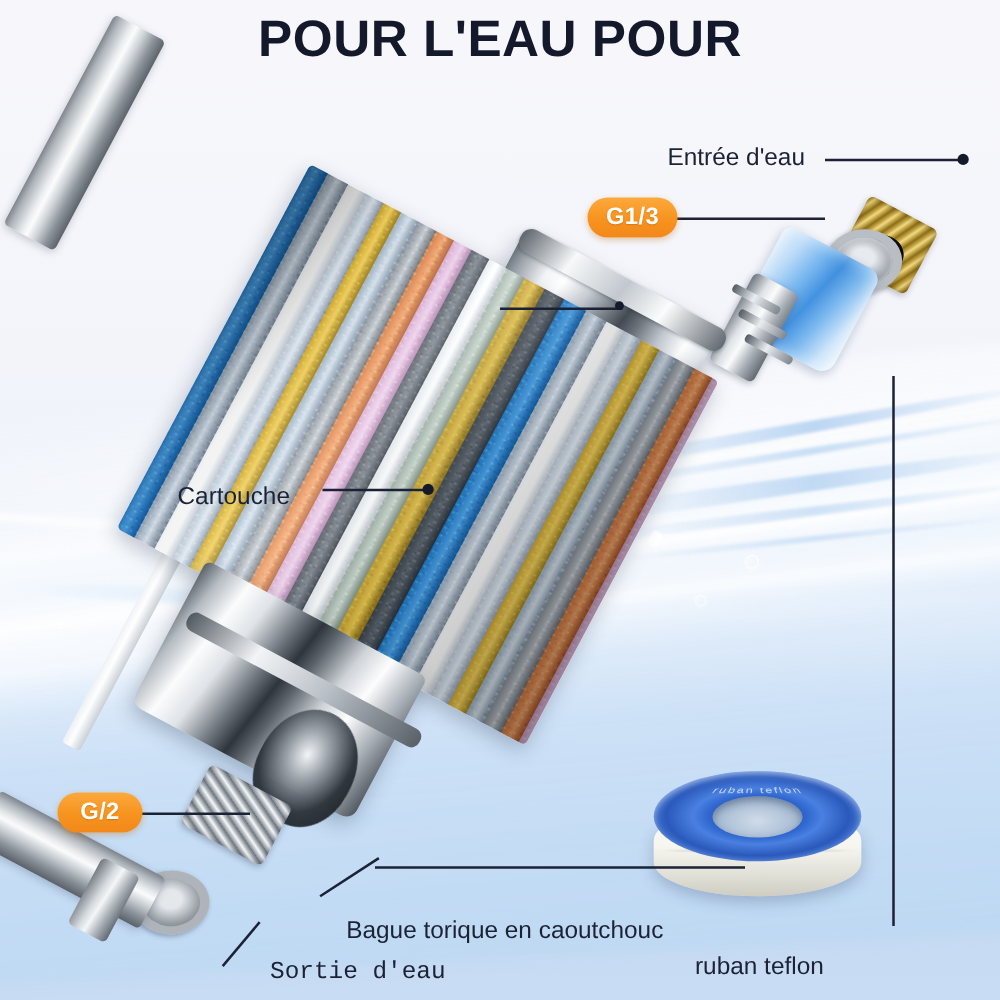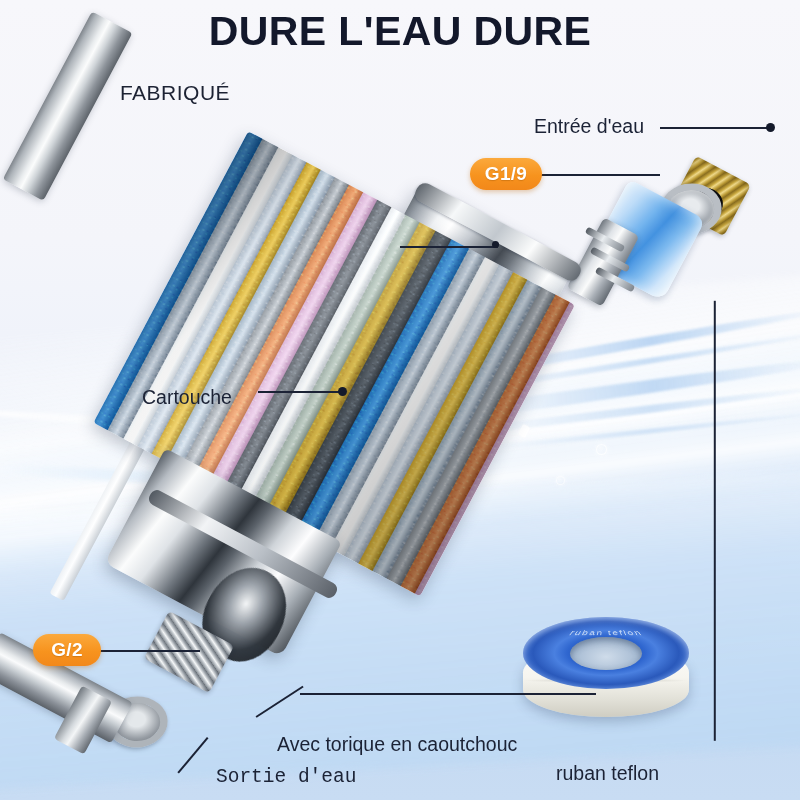--- a/index.html
+++ b/index.html
@@ -380,28 +380,27 @@
 
   <div class="lead" style="left:100px;top:650px;width:100px;"></div>
 
   <div class="lead" style="left:300px;top:693px;width:296px;"></div>
   <div class="lead" style="left:256px;top:716px;width:56px;transform:rotate(-33deg);"></div>
 
   <div class="lead" style="left:178px;top:772px;width:46px;transform:rotate(-50deg);"></div>
 
   <div class="lead" style="left:715px;top:300px;width:440px;transform:rotate(90deg);transform-origin:left center;"></div>
 
-  <div class="title">DURE L'EAU DURE</div>
+  <div class="title">POUR L'EAU POUR</div>
 
   <div class="sub">
-    <span class="l1">FABRIQUÉ</span>
   </div>
 
   <div class="label" style="left:534px;top:115px;">Entrée d'eau</div>
   <div class="label" style="left:142px;top:386px;">Cartouche</div>
-  <div class="label" style="left:277px;top:733px;">Avec torique en caoutchouc</div>
+  <div class="label" style="left:277px;top:733px;">Bague torique en caoutchouc</div>
   <div class="label" style="left:216px;top:766px;font-family:Liberation Mono, monospace;">Sortie d'eau</div>
   <div class="label" style="left:556px;top:762px;">ruban teflon</div>
 
-  <div class="badge" style="left:470px;top:158px;width:72px;height:32px;">G1/9</div>
-  <div class="badge" style="left:33px;top:634px;width:68px;height:32px;">G/2</div>
+  <div class="badge" style="left:470px;top:158px;width:72px;height:32px;">G1/3</div>
+  <div class="badge" style="left:46px;top:634px;width:68px;height:32px;">G/2</div>
 
 </div>
 
 </body></html>

